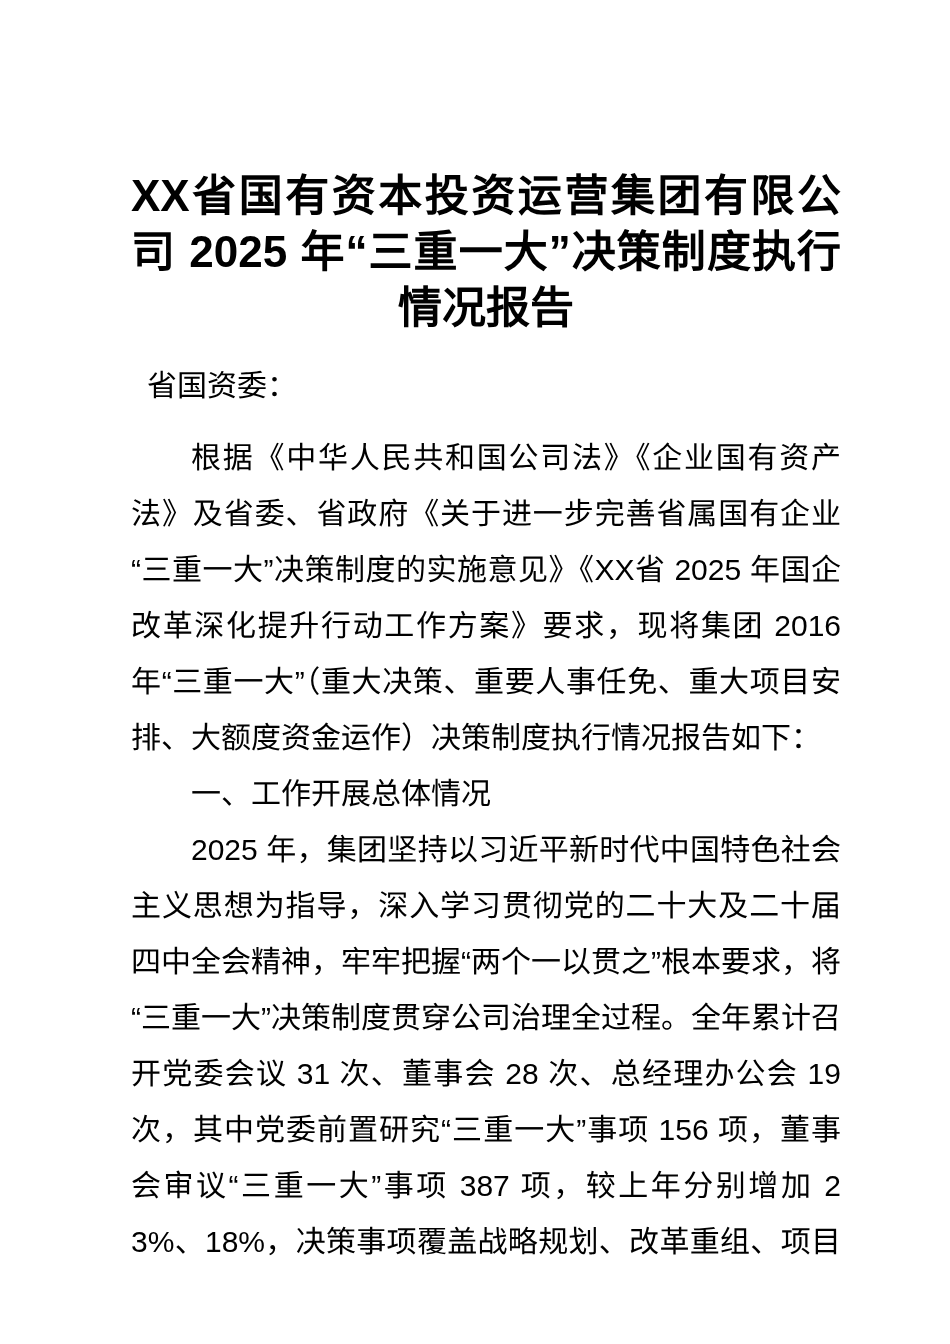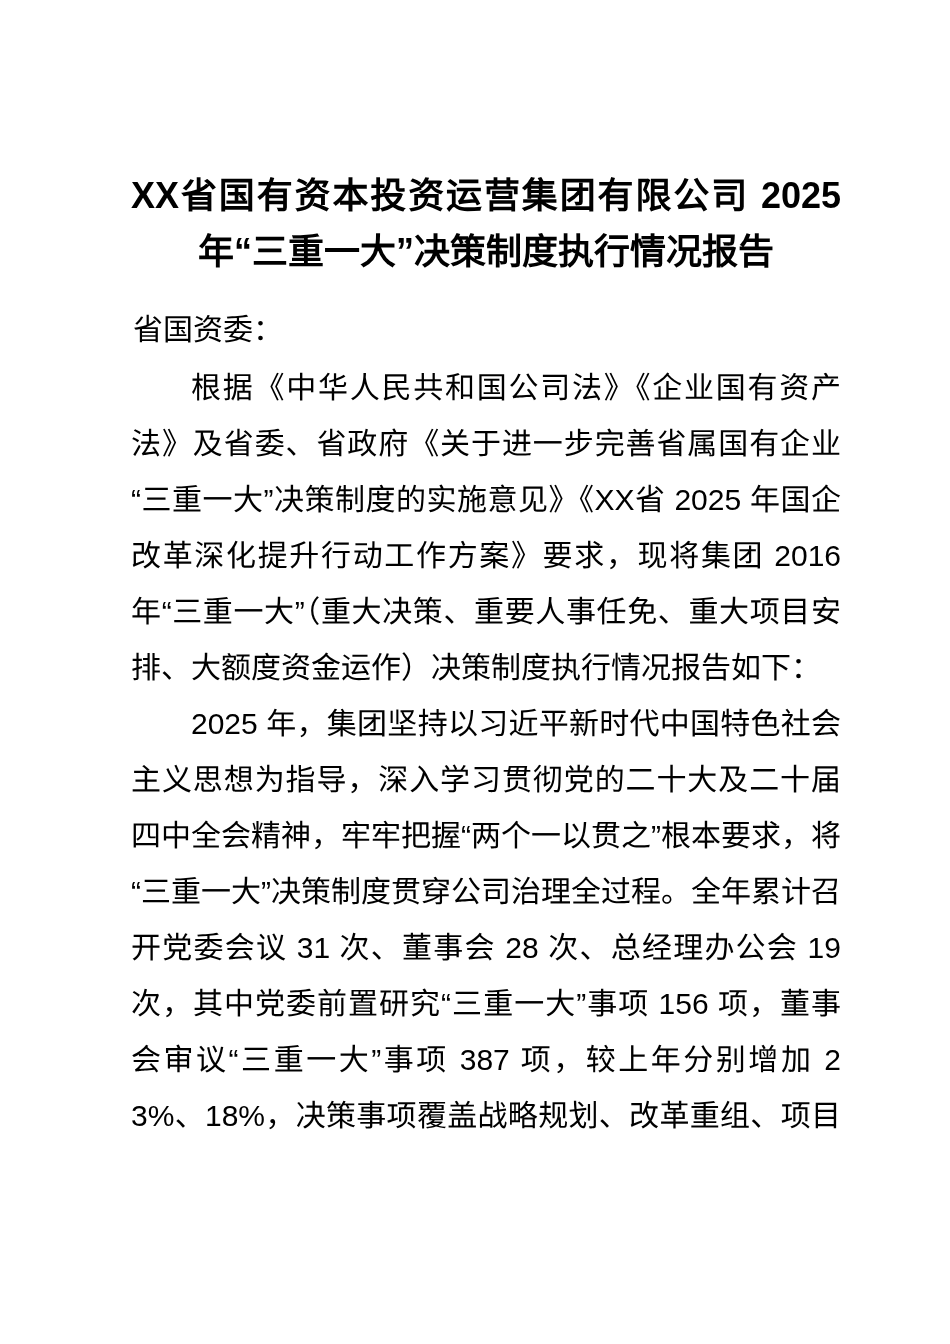--- a/index.html
+++ b/index.html
@@ -22,35 +22,35 @@
   }
 
   .doc-body {
     position: absolute;
     left: 131px;
     top: 168px;
     width: 710px;
   }
 
   .doc-title {
-    font-size: 36px;
+    font-size: 44px;
     font-weight: bold;
     line-height: 56px;
     text-align: justify;
     text-align-last: center;
     letter-spacing: 0px;
     margin: 0 0 22px 0;
     color: #000000;
     word-break: break-all;
   }
 
   .salutation {
     font-size: 30px;
     line-height: 56px;
-    margin: 2px;
+    margin: 16px;
     text-align: justify;
     word-break: break-all;
   }
 
   .para {
     font-size: 30px;
     line-height: 56px;
     margin: 0;
     text-indent: 60px;
     text-align: justify;
@@ -78,17 +78,18 @@
 
 <div class="page">
   <div class="doc-body">
 
     <h1 class="doc-title">XX省国有资本投资运营集团有限公司 2025 年“三重一大”决策制度执行情况报告</h1>
 
     <p class="salutation">省国资委：</p>
 
     <p class="para">根据《中华人民共和国公司法》《企业国有资产法》及省委、省政府《关于进一步完善省属国有企业“三重一大”决策制度的实施意见》《XX省 2025 年国企改革深化提升行动工作方案》要求，现将集团 2016 年“三重一大”（重大决策、重要人事任免、重大项目安排、大额度资金运作）决策制度执行情况报告如下：</p>
 
+    <p class="section-heading">一、工作开展总体情况</p>
 
     <p class="para clipped">2025 年，集团坚持以习近平新时代中国特色社会主义思想为指导，深入学习贯彻党的二十大及二十届四中全会精神，牢牢把握“两个一以贯之”根本要求，将“三重一大”决策制度贯穿公司治理全过程。全年累计召开党委会议 31 次、董事会 28 次、总经理办公会 19 次，其中党委前置研究“三重一大”事项 156 项，董事会审议“三重一大”事项 387 项，较上年分别增加 23%、18%，决策事项覆盖战略规划、改革重组、项目投资、资金使用、人事任免等核心领域。经第三方合规审计，全年决策事项程序合规率 100%，执行到位率</p>
 
   </div>
 </div>
 
 </body></html>

